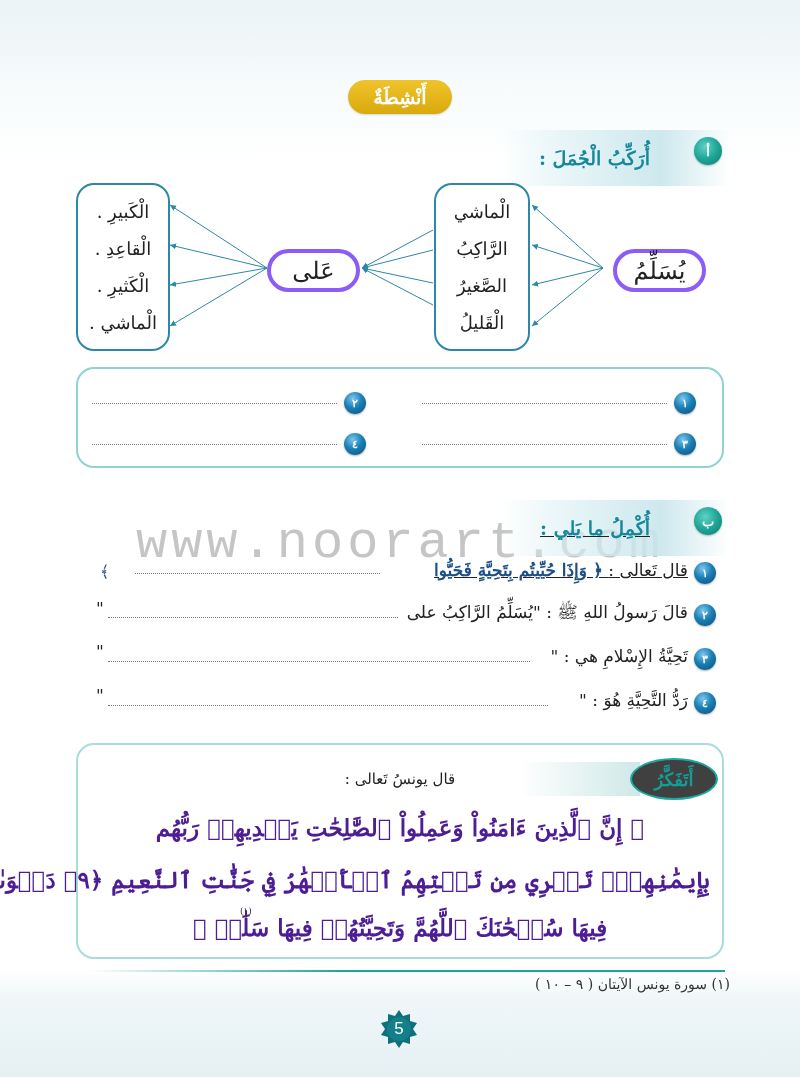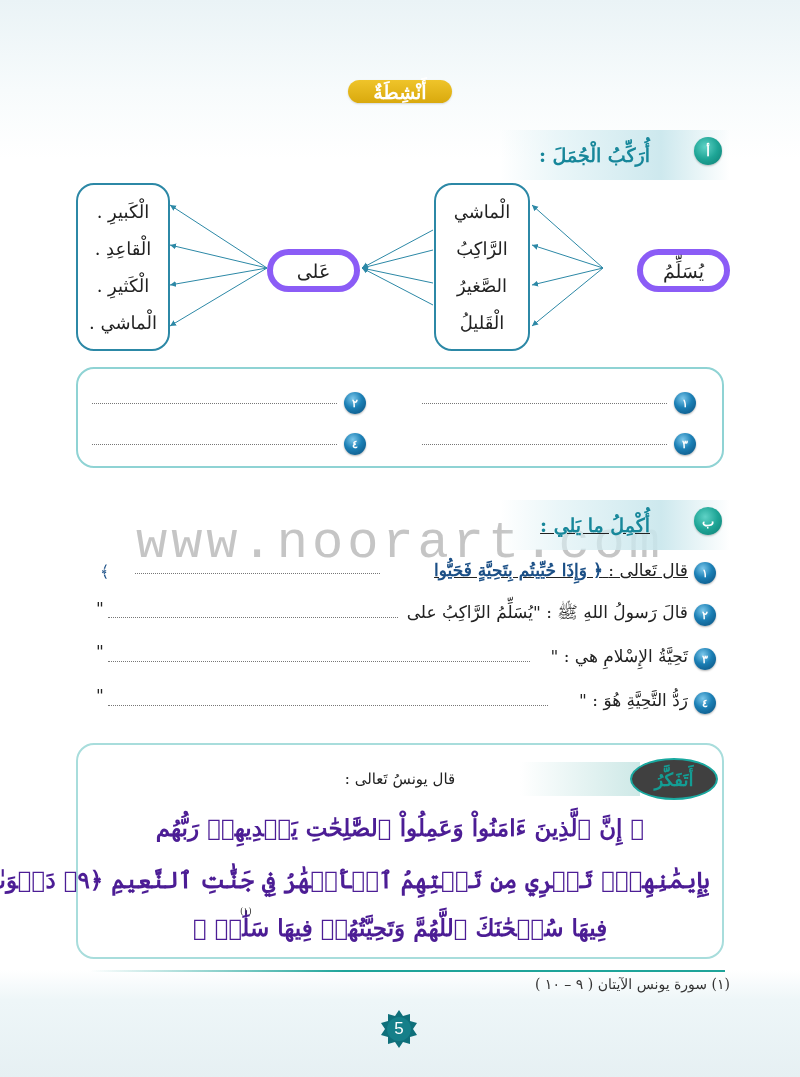--- a/index.html
+++ b/index.html
@@ -9,52 +9,52 @@
     font-family: "DejaVu Serif", serif;
     background: linear-gradient(to bottom, #eaf3f6 0px, #f7fbfc 90px, #ffffff 160px, #ffffff 970px, #eef6f8 1000px, #e6f0f3 1077px);
     color: #222;
     direction: ltr;
   }
   .abs { position: absolute; }
   .ar { direction: rtl; unicode-bidi: isolate; }
 
   
   .title-pill {
-    left: 348px; top: 80px; width: 104px; height: 23px;
+    left: 348px; top: 80px; width: 104px; height: 34px;
     background: linear-gradient(to bottom, #efc42a, #d9a90d);
     border-radius: 17px;
     color: #fff; font-weight: bold; font-size: 19px;
     display: flex; align-items: center; justify-content: center;
     box-shadow: 0 1px 2px rgba(0,0,0,0.15);
   }
 
   
   .section-head {
-    height: 50px; display: flex; align-items: center; justify-content: flex-end;
+    height: 56px; display: flex; align-items: center; justify-content: flex-end;
     background: linear-gradient(to left, rgba(190,225,232,0) 0%, rgba(200,230,236,0.9) 30%, rgba(220,240,244,0.6) 75%, rgba(255,255,255,0) 100%);
     padding-right: 80px;
   }
   .section-head .label { font-weight: bold; color: #17879a; font-size: 19px; }
   .section-badge {
     width: 28px; height: 28px; border-radius: 50%;
     background: radial-gradient(circle at 40% 35%, #5fd2c6 0%, #1ea596 50%, #0d7c72 100%);
     color: #fff; font-size: 13px; font-weight: bold;
     display: flex; align-items: center; justify-content: center;
     box-shadow: 0 1px 2px rgba(0,0,0,0.25);
   }
 
   
   .box {
     border: 2px solid #2c88a6; border-radius: 18px; background: #fff;
     display: flex; flex-direction: column; align-items: center; justify-content: space-around;
     font-size: 18px; color: #222;
   }
   .pill {
-    border: 6px solid #8b5cf6; border-radius: 22px; background: #fff;
-    display: flex; align-items: center; justify-content: center; font-size: 19px;
+    border: 4px solid #8b5cf6; border-radius: 22px; background: #fff;
+    display: flex; align-items: center; justify-content: center; font-size: 24px;
   }
 
   
   .answer-box {
     left: 76px; top: 367px; width: 648px; height: 101px;
     border: 2px solid #8fd3d4; border-radius: 18px; background: #fff;
   }
   .num-ball {
     width: 22px; height: 22px; border-radius: 50%;
     background: radial-gradient(circle at 40% 30%, #7cc7ea 0%, #1b7fb5 45%, #0b4d7a 100%);
@@ -135,21 +135,21 @@
     <line x1="433" y1="250" x2="362" y2="268"></line>
     <line x1="433" y1="283" x2="362" y2="268"></line>
     <line x1="433" y1="305" x2="362" y2="268"></line>
     <line x1="267" y1="268" x2="170" y2="205"></line>
     <line x1="267" y1="268" x2="170" y2="245"></line>
     <line x1="267" y1="268" x2="170" y2="285"></line>
     <line x1="267" y1="268" x2="170" y2="326"></line>
   </g>
 </svg>
 
-<div class="abs pill ar" style="left:637px; top:249px; width:93px; height:43px;">
+<div class="abs pill ar" style="left:613px; top:249px; width:93px; height:43px;">
   <span>يُسَلِّمُ</span>
 </div>
 
 <div class="abs box ar" style="left:434px; top:183px; width:96px; height:168px; padding:8px 0;">
   <span>الْماشي</span>
   <span>الرَّاكِبُ</span>
   <span>الصَّغيرُ</span>
   <span>الْقَليلُ</span>
 </div>
 

